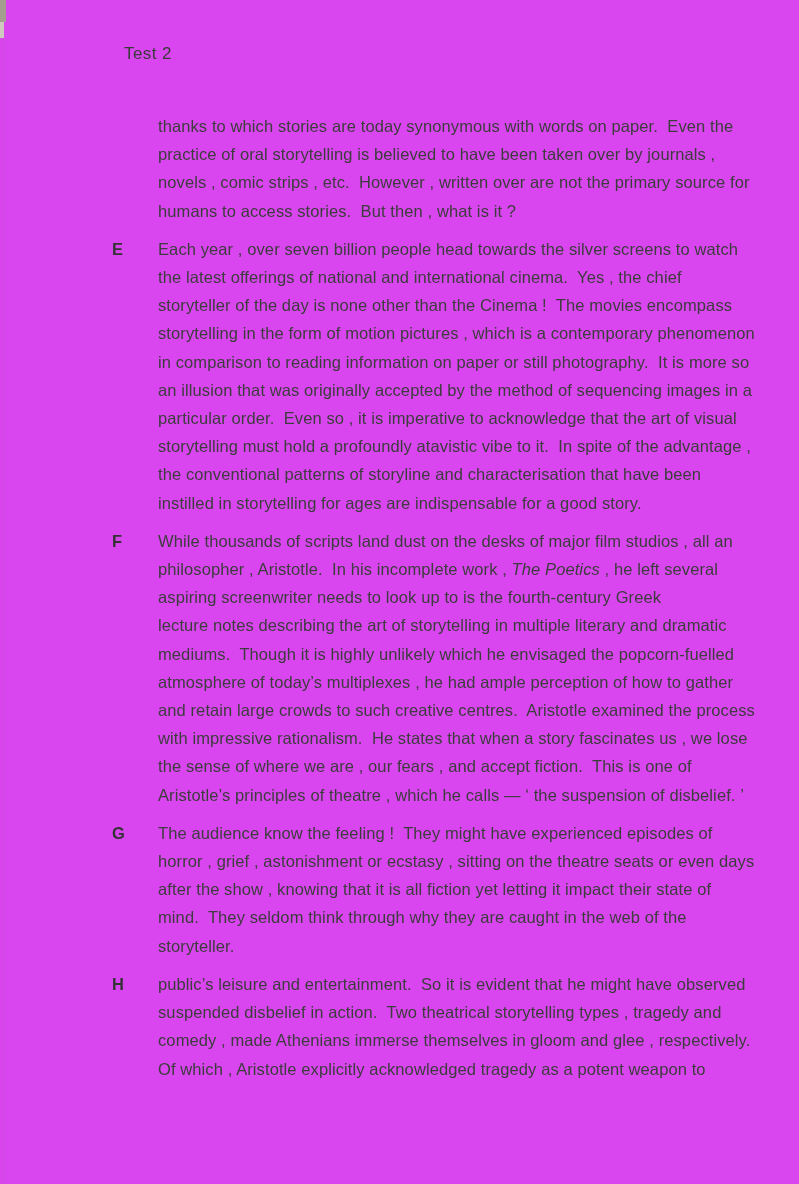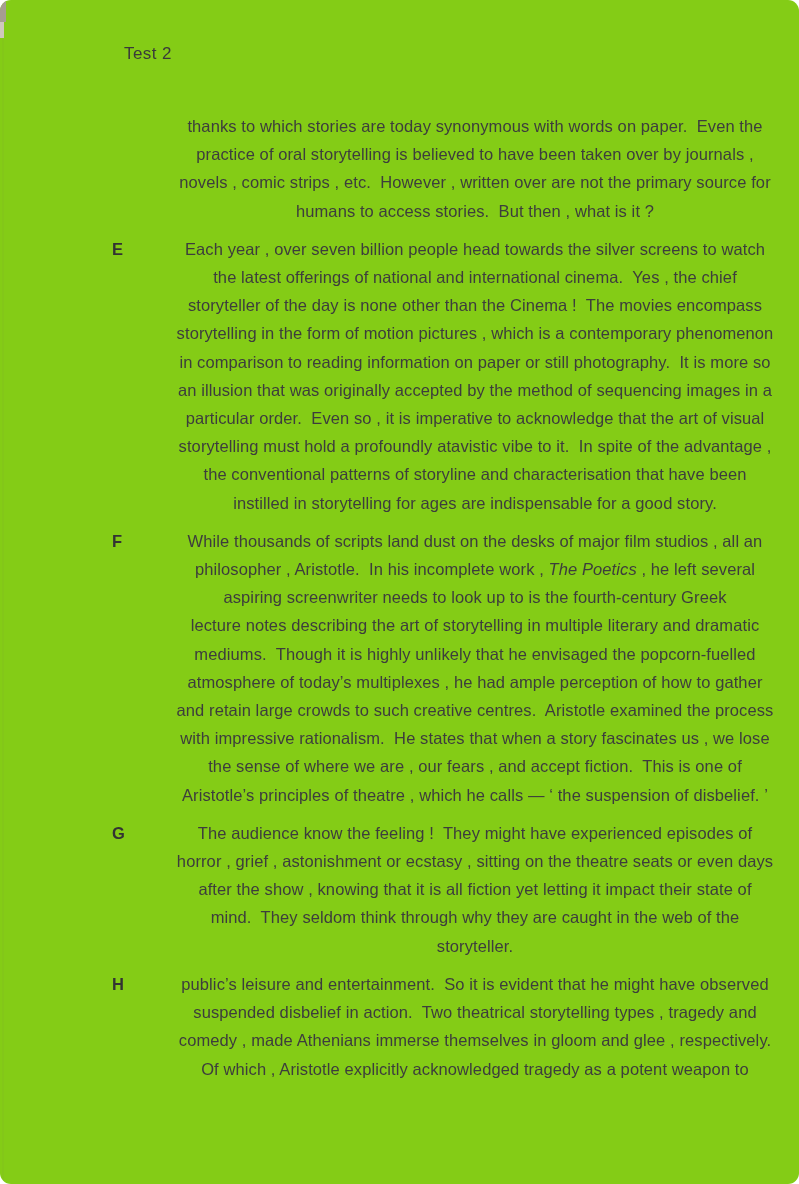--- a/index.html
+++ b/index.html
@@ -1,24 +1,23 @@
 <!DOCTYPE html>
 <html><head>
 <meta charset="utf-8">
 <style>
   html, body { margin: 0; padding: 0; }
   .page {
     position: relative;
     width: 799px;
     height: 1184px;
-    background: #84cc16;
+    background: #d946ef;
     overflow: hidden;
     font-family: "Liberation Sans", sans-serif;
     color: #3d3d3d;
-    border-radius: 11px;
   }
   .edge-line {
     position: absolute;
     left: 2px; top: 0;
     width: 2px; height: 100%;
     background: rgba(120, 110, 95, 0.05);
   }
   .edge-artifact-dark {
     position: absolute;
     left: 0; top: 0;
@@ -57,21 +56,20 @@
     letter-spacing: 0.3px;
     color: #333;
   }
   .para-lines { flex: 1; min-width: 0; }
   .line {
     font-size: 16.5px;
     line-height: 28.2px;
     letter-spacing: 0.1px;
     white-space: pre;
     color: #3d3d3d;
-    text-align: center;
   }
   .italic { font-style: italic; }
   .page-number {
     position: absolute;
     left: 95px; top: 1184px;
     font-family: "Liberation Serif", serif;
     font-size: 16px;
     letter-spacing: 1px;
     color: #2e2e2e;
   }
@@ -111,21 +109,21 @@
           <div class="line">instilled in storytelling for ages are indispensable for a good story.</div>
         </div>
       </div>
       <div class="para">
         <div class="para-label">F</div>
         <div class="para-lines">
           <div class="line">While thousands of scripts land dust on the desks of major film studios , all an</div>
           <div class="line"><span>philosopher , Aristotle.  In his incomplete work , </span><span class="italic">The Poetics</span><span> , he left several</span></div>
           <div class="line">aspiring screenwriter needs to look up to is the fourth-century Greek</div>
           <div class="line">lecture notes describing the art of storytelling in multiple literary and dramatic</div>
-          <div class="line">mediums.  Though it is highly unlikely that he envisaged the popcorn-fuelled</div>
+          <div class="line">mediums.  Though it is highly unlikely which he envisaged the popcorn-fuelled</div>
           <div class="line">atmosphere of today’s multiplexes , he had ample perception of how to gather</div>
           <div class="line">and retain large crowds to such creative centres.  Aristotle examined the process</div>
           <div class="line">with impressive rationalism.  He states that when a story fascinates us , we lose</div>
           <div class="line">the sense of where we are , our fears , and accept fiction.  This is one of</div>
           <div class="line">Aristotle’s principles of theatre , which he calls — ‘ the suspension of disbelief. ’</div>
         </div>
       </div>
       <div class="para">
         <div class="para-label">G</div>
         <div class="para-lines">

